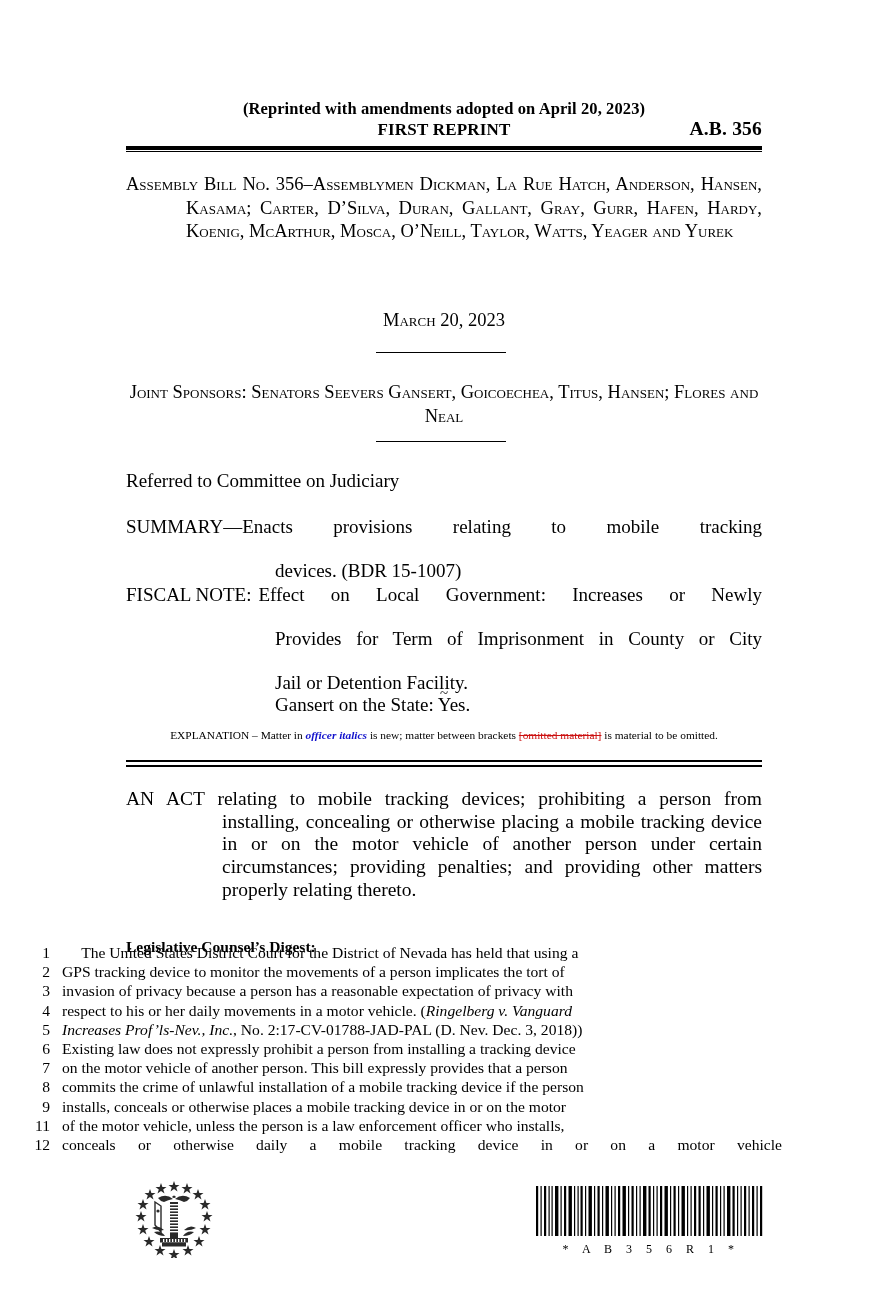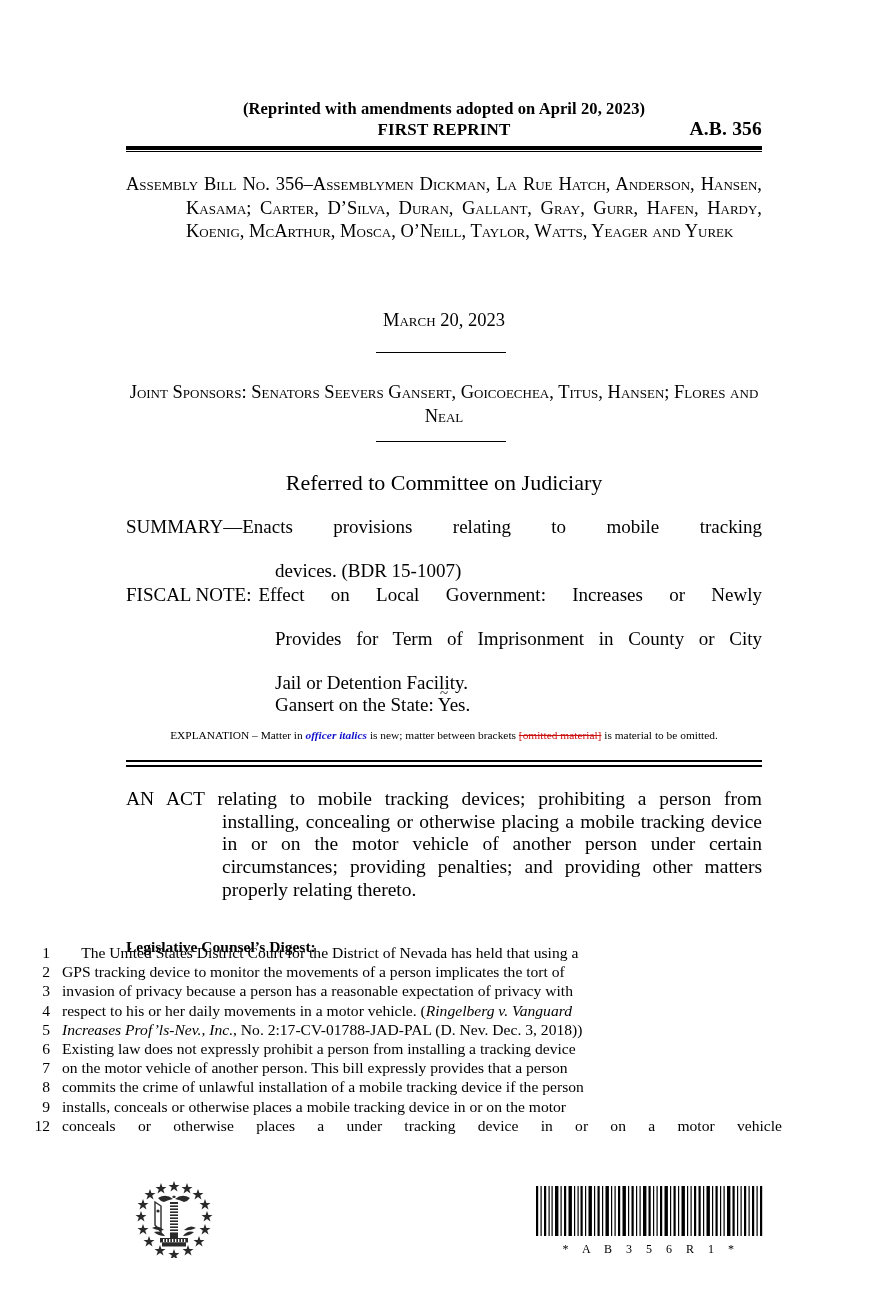--- a/index.html
+++ b/index.html
@@ -110,22 +110,22 @@
     text-align: center;
     font-size: 18.5px;
     line-height: 23.5px;
   }
 
   .referred {
     position: absolute;
     left: 126px;
     top: 470px;
     width: 636px;
-    text-align: center;
-    font-size: 22px;
+    text-align: left;
+    font-size: 19px;
   }
 
   
   .labelled-block {
     position: absolute;
     left: 126px;
     width: 636px;
     font-size: 19px;
     line-height: 22px;
   }
@@ -379,22 +379,26 @@
       </div>
       <div class="digest-line">
         <div class="dl-num">8</div>
         <div class="dl-text">commits the crime of unlawful installation of a mobile tracking device if the person</div>
       </div>
       <div class="digest-line">
         <div class="dl-num">9</div>
         <div class="dl-text">installs, conceals or otherwise places a mobile tracking device in or on the motor</div>
       </div>
       <div class="digest-line">
+        <div class="dl-num">11</div>
+        <div class="dl-text">of the motor vehicle, unless the person is a law enforcement officer who installs,</div>
+      </div>
+      <div class="digest-line">
         <div class="dl-num">12</div>
-        <div class="dl-text jfull">conceals or otherwise places a under tracking device in or on a motor vehicle</div>
+        <div class="dl-text jfull">conceals or otherwise daily a mobile tracking device in or on a motor vehicle</div>
       </div>
     </div>
 
   <div class="seal">
     <svg viewBox="0 0 92 78" width="92" height="78" aria-hidden="true">
       <g fill="#2a2a2a">
 
         <g id="stars">
           <polygon points="46,1 47.4,5 51.5,5 48.2,7.5 49.5,11.5 46,9 42.5,11.5 43.8,7.5 40.5,5 44.6,5"></polygon>
           <polygon points="59,3 60.4,7 64.5,7 61.2,9.5 62.5,13.5 59,11 55.5,13.5 56.8,9.5 53.5,7 57.6,7"></polygon>

